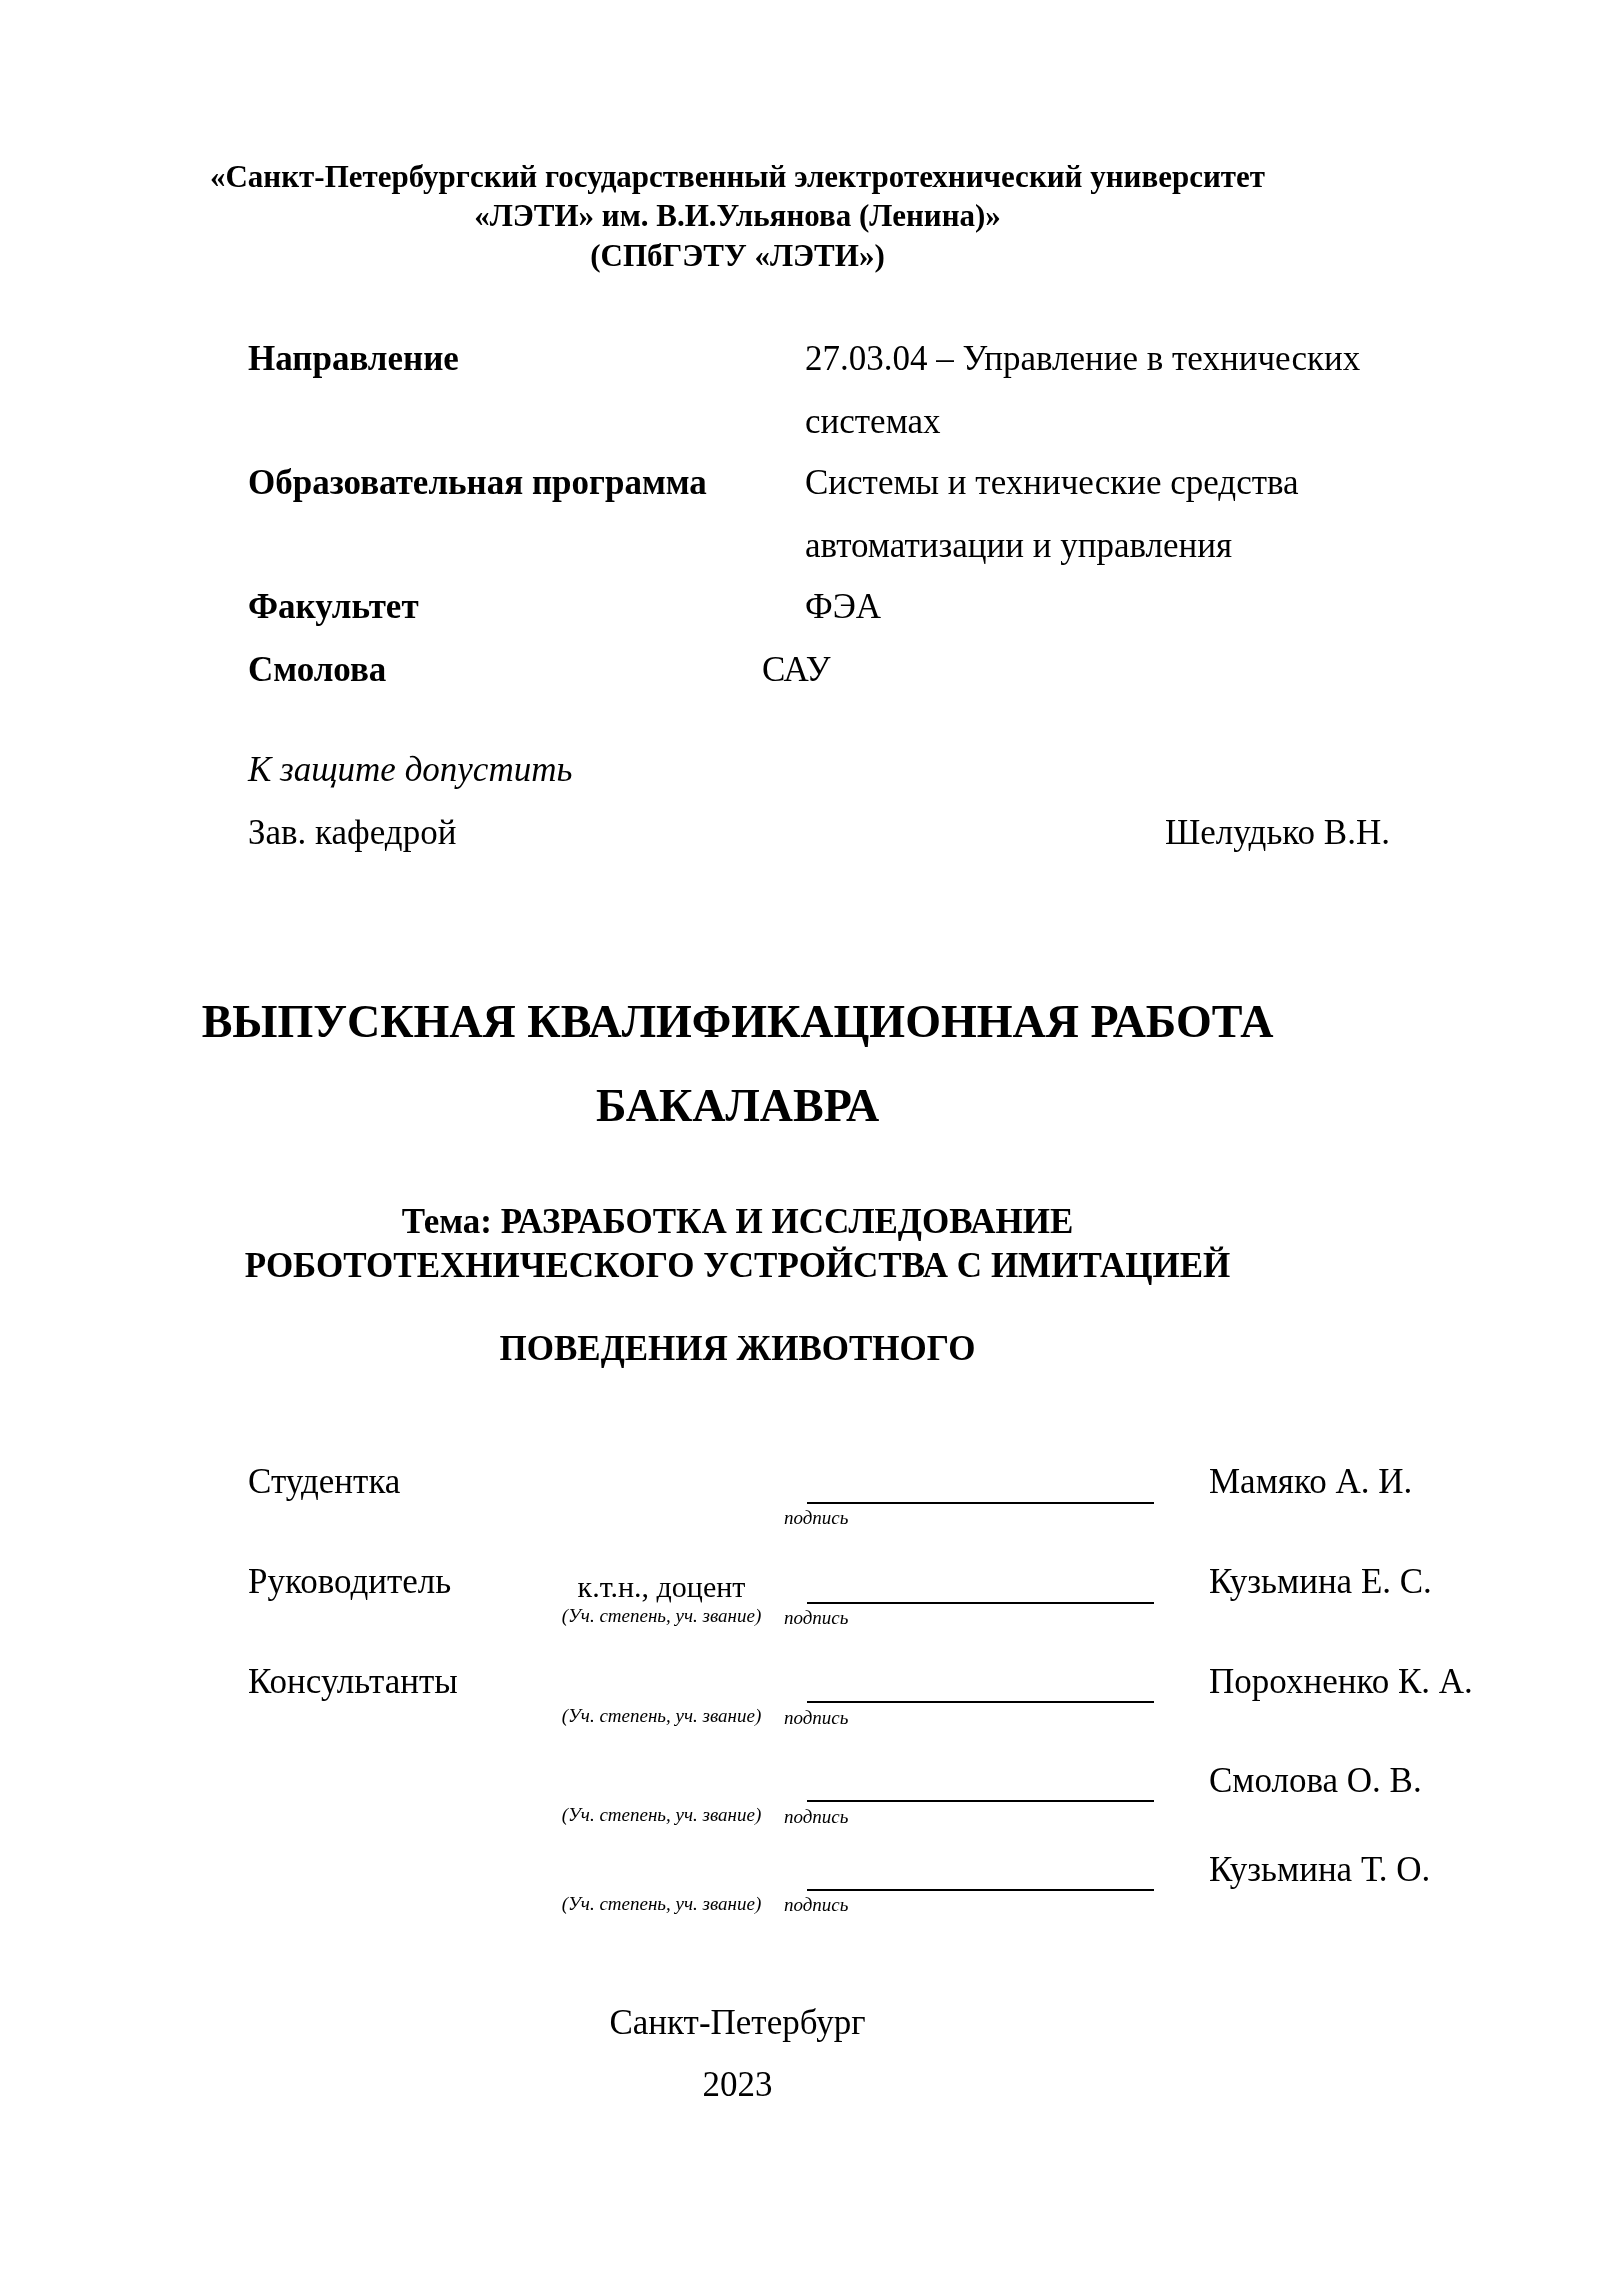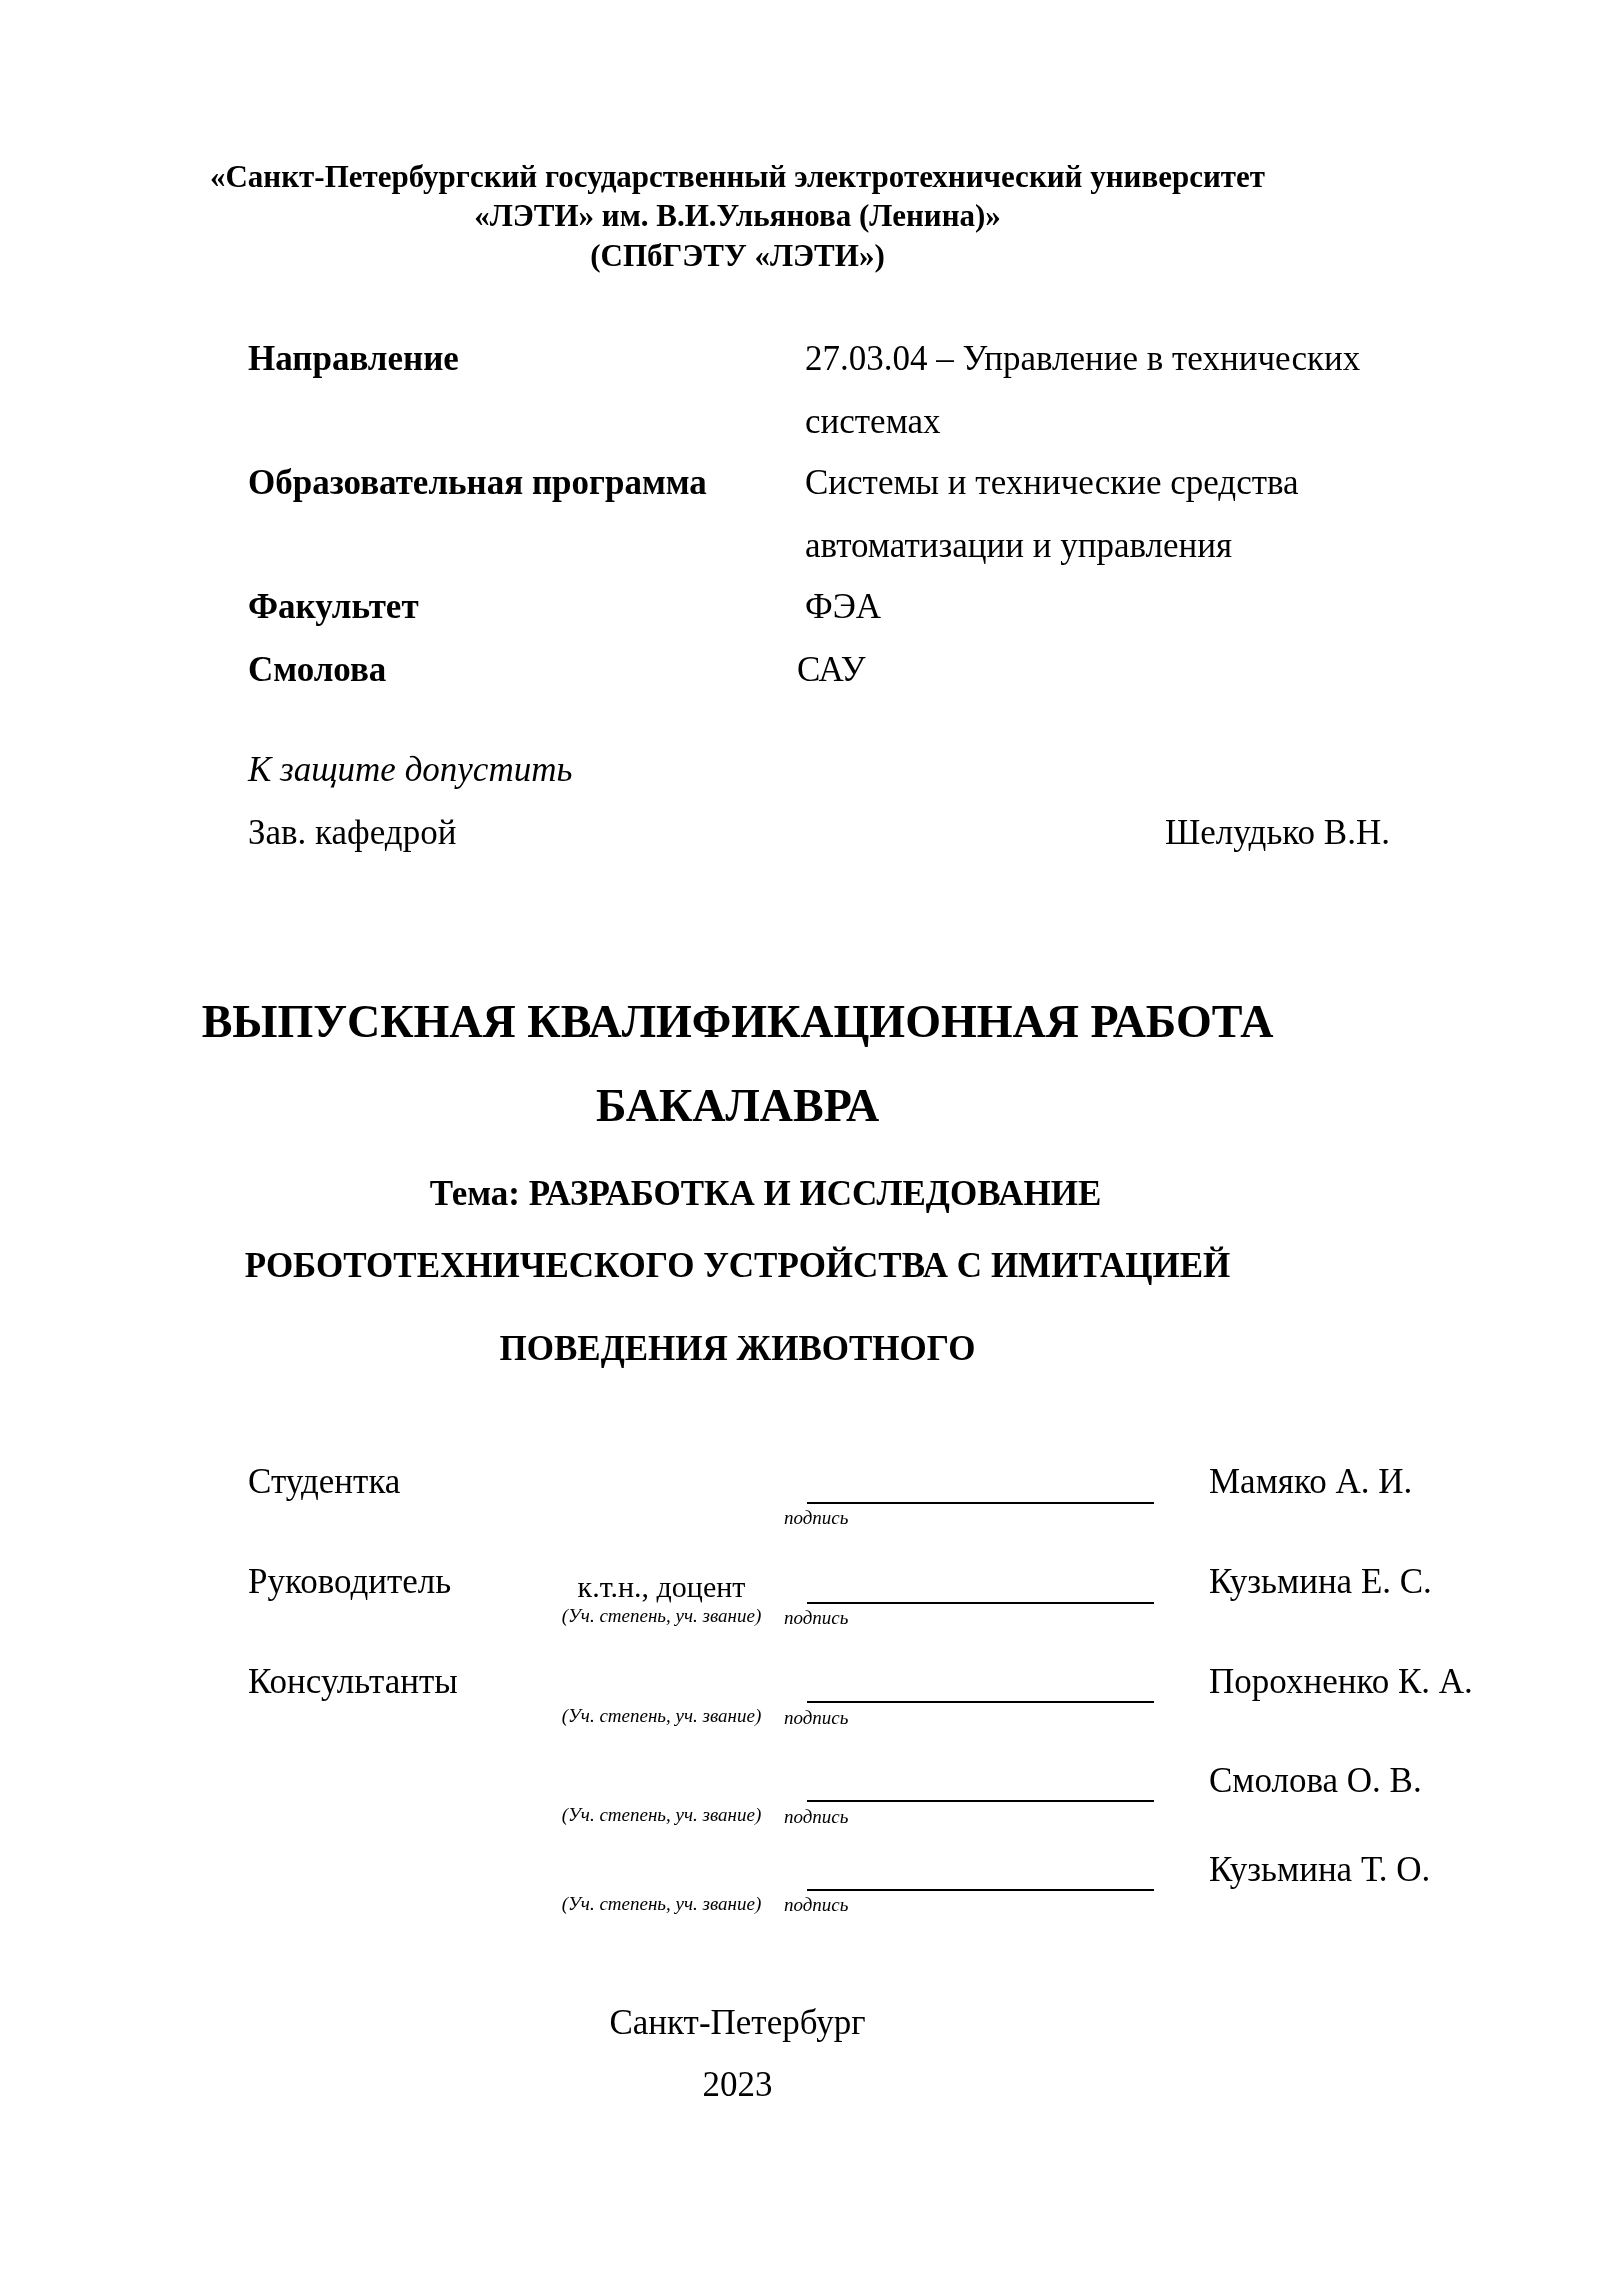--- a/index.html
+++ b/index.html
@@ -32,31 +32,31 @@
   <div class="abs row-val" style="left:805px; top:402px;">системах</div>
 
   <div class="abs row-label" style="left:248px; top:463px;">Образовательная программа</div>
   <div class="abs row-val" style="left:805px; top:463px;">Системы и технические средства</div>
   <div class="abs row-val" style="left:805px; top:526px;">автоматизации и управления</div>
 
   <div class="abs row-label" style="left:248px; top:587px;">Факультет</div>
   <div class="abs row-val" style="left:805px; top:587px;">ФЭА</div>
 
   <div class="abs row-label" style="left:248px; top:650px;">Смолова</div>
-  <div class="abs row-val" style="left:797px; top:650px;">САУ</div>
+  <div class="abs row-val" style="left:762px; top:650px;">САУ</div>
 </div>
 
 <div class="abs reg italic" style="left:248px; top:750px;">К защите допустить</div>
 <div class="abs reg" style="left:248px; top:813px;">Зав. кафедрой</div>
 <div class="abs reg" style="left:1165px; top:813px;">Шелудько В.Н.</div>
 
 <div class="abs center title" style="top:995px;">ВЫПУСКНАЯ КВАЛИФИКАЦИОННАЯ РАБОТА</div>
 <div class="abs center title" style="top:1079px;">БАКАЛАВРА</div>
 
-<div class="abs center topic" style="top:1172px;padding-left:28px;">Тема: РАЗРАБОТКА И ИССЛЕДОВАНИЕ</div>
+<div class="abs center topic" style="top:1200px;">Тема: РАЗРАБОТКА И ИССЛЕДОВАНИЕ</div>
 <div class="abs center topic" style="top:1244px;">РОБОТОТЕХНИЧЕСКОГО УСТРОЙСТВА С ИМИТАЦИЕЙ</div>
 <div class="abs center topic" style="top:1287px;margin-top:40px;">ПОВЕДЕНИЯ ЖИВОТНОГО</div>
 
 <div>
 
   <div class="abs reg" style="left:248px; top:1462px;">Студентка</div>
   <div class="sig-line" style="top:1502px;"></div>
   <div class="abs sig-caption" style="top:1507px;">подпись</div>
   <div class="abs reg" style="left:1209px; top:1462px;">Мамяко А. И.</div>
 

